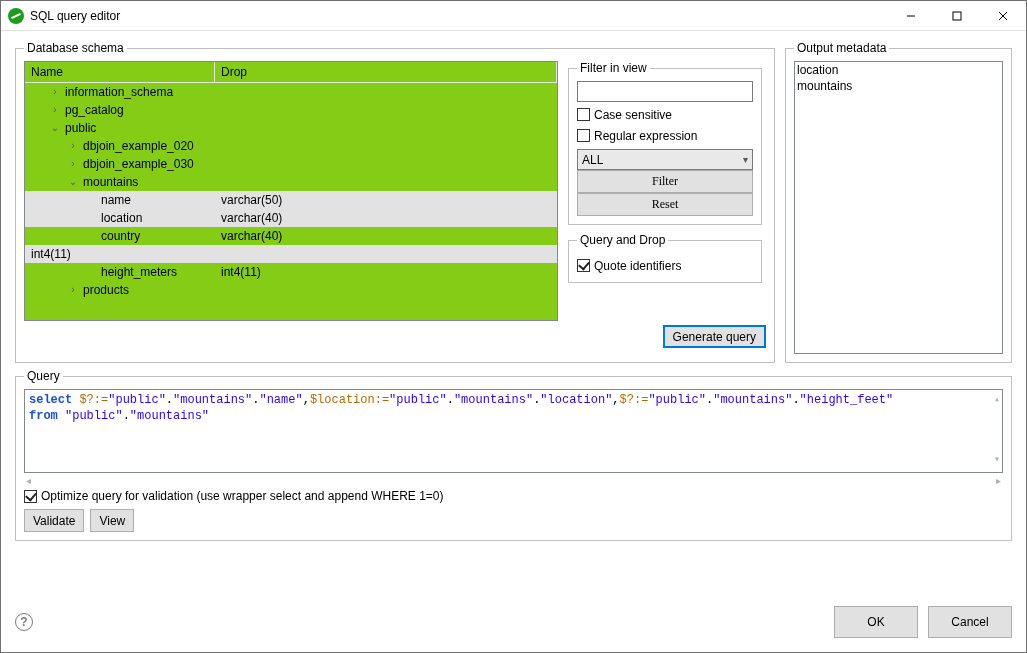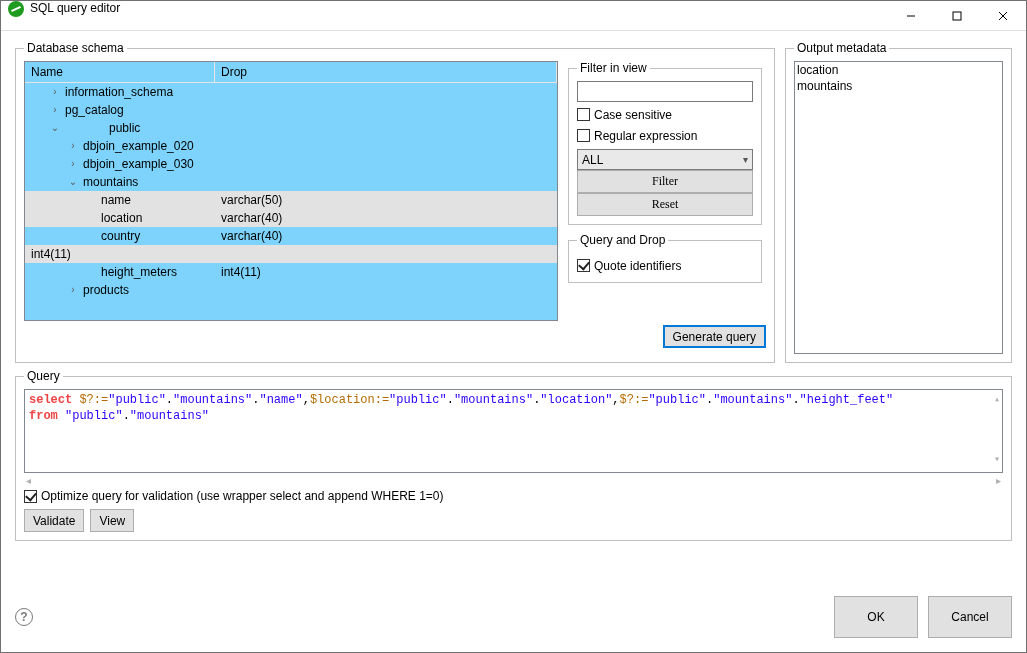--- a/index.html
+++ b/index.html
@@ -14,21 +14,21 @@
     width: 1027px;
     height: 653px;
     border: 1px solid #707070;
     display: flex;
     flex-direction: column;
     background: #fff;
   }
   .titlebar {
     height: 30px;
     display: flex;
-    align-items: flex-start;
+    align-items: center;
     padding: 0 0 0 7px;
     border-bottom: 1px solid #e0e0e0;
   }
   .titlebar .app-icon {
     width: 16px; height: 16px;
     border-radius: 50%;
     background: #1f9b1f;
     margin-right: 6px;
     position: relative;
   }
@@ -72,21 +72,21 @@
   }
   .schema-inner{
     display:flex;
     gap:10px;
   }
   .tree-panel {
     border: 1px solid #828790;
     width: 534px;
     height: 260px;
     overflow:hidden;
-    background:#7dd3fc;
+    background:#84cc16;
   }
   .tree-head {
     display:flex;
     border-bottom:1px solid #e5e5e5;
   }
   .th-cell{
     padding:3px 6px;
     border-right:1px solid #e5e5e5;
   }
   .th-name{ width:190px; }
@@ -193,21 +193,21 @@
     border:1px solid #828790;
     height:84px;
     overflow:auto;
     font-family: Consolas, "Courier New", monospace;
     font-size:12px;
     padding:2px 4px;
     white-space:pre;
     line-height:16px;
     position:relative;
   }
-  .kw{ color:#ef4444; font-weight:bold;}
+  .kw{ color:#1d4ed8; font-weight:bold;}
   .var{ color:#b36b00;}
   .str{ color:#2a00ff;}
   .pnc{ color:#000;}
   .scroll-hint{
     display:flex;
     justify-content:space-between;
     color:#b0b0b0;
     height:12px;
     margin-top:2px;
     font-size:10px;
@@ -228,21 +228,21 @@
     align-items:center;
     justify-content:space-between;
     padding:0 14px 14px 14px;
   }
   .help-icon{
     width:18px;height:18px;border:1.5px solid #7a7a7a;border-radius:50%;
     display:flex;align-items:center;justify-content:center;
     color:#7a7a7a;font-weight:bold;font-size:12px;
   }
   .footer-btns{ display:flex; gap:10px;}
-  .footer-btns .btn{ width:84px; height:42px;}
+  .footer-btns .btn{ width:84px; height:32px;}
 </style>
 </head>
 <body>
 
 <div class="window">
   <div class="titlebar">
     <span class="app-icon"></span>
     <span class="title">SQL query editor</span>
     <span class="spacer"></span>
     <div class="win-btn">
@@ -287,21 +287,21 @@
                     <span class="indent" style="width: 24px;"></span>
                     <span class="arrow">›</span>
                     <span style="padding-left: 4px;">pg_catalog</span>
                   </div>
                   <div class="tcell-type"></div>
                 </div>
                 <div class="trow">
                   <div class="tcell-name">
                     <span class="indent" style="width: 24px;"></span>
                     <span class="arrow">⌄</span>
-                    <span style="padding-left: 4px; margin-left: 44px;">public</span>
+                    <span style="padding-left: 4px;">public</span>
                   </div>
                   <div class="tcell-type"></div>
                 </div>
                 <div class="trow">
                   <div class="tcell-name">
                     <span class="indent" style="width: 42px;"></span>
                     <span class="arrow">›</span>
                     <span style="padding-left: 4px;">dbjoin_example_020</span>
                   </div>
                   <div class="tcell-type"></div>

